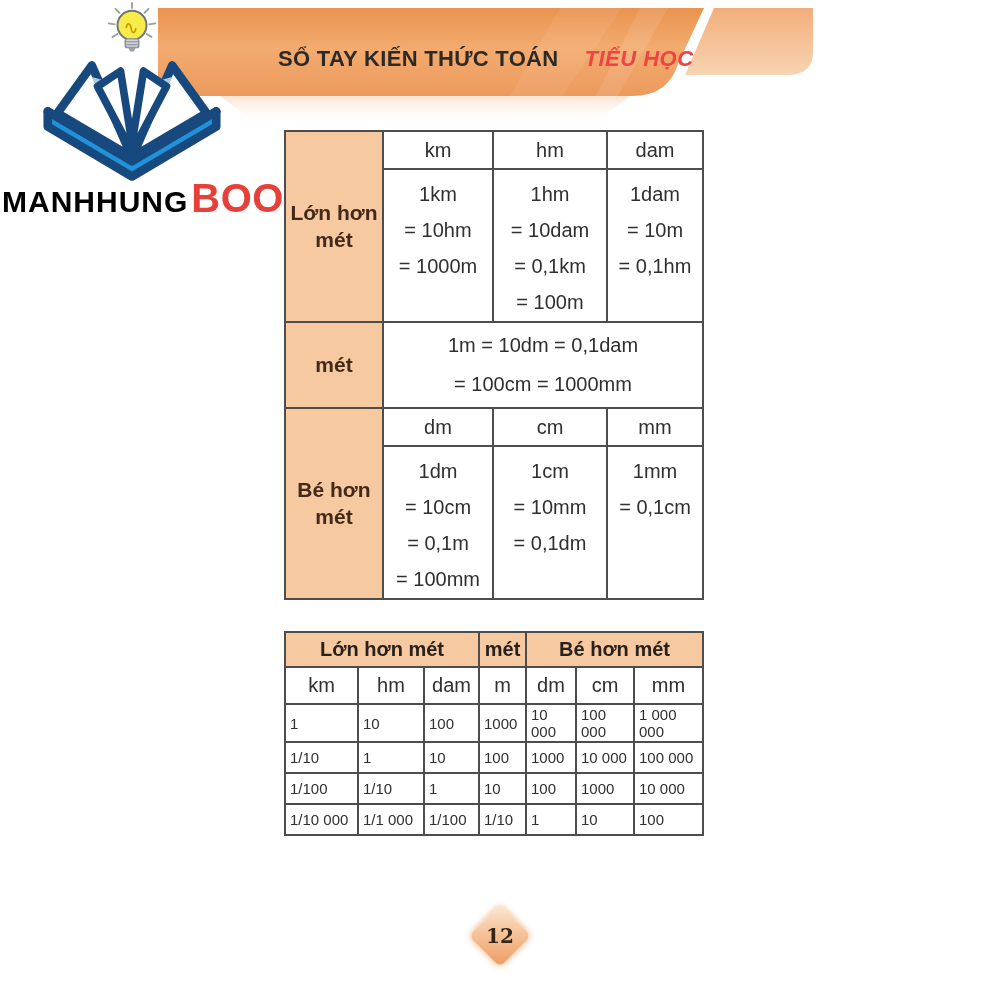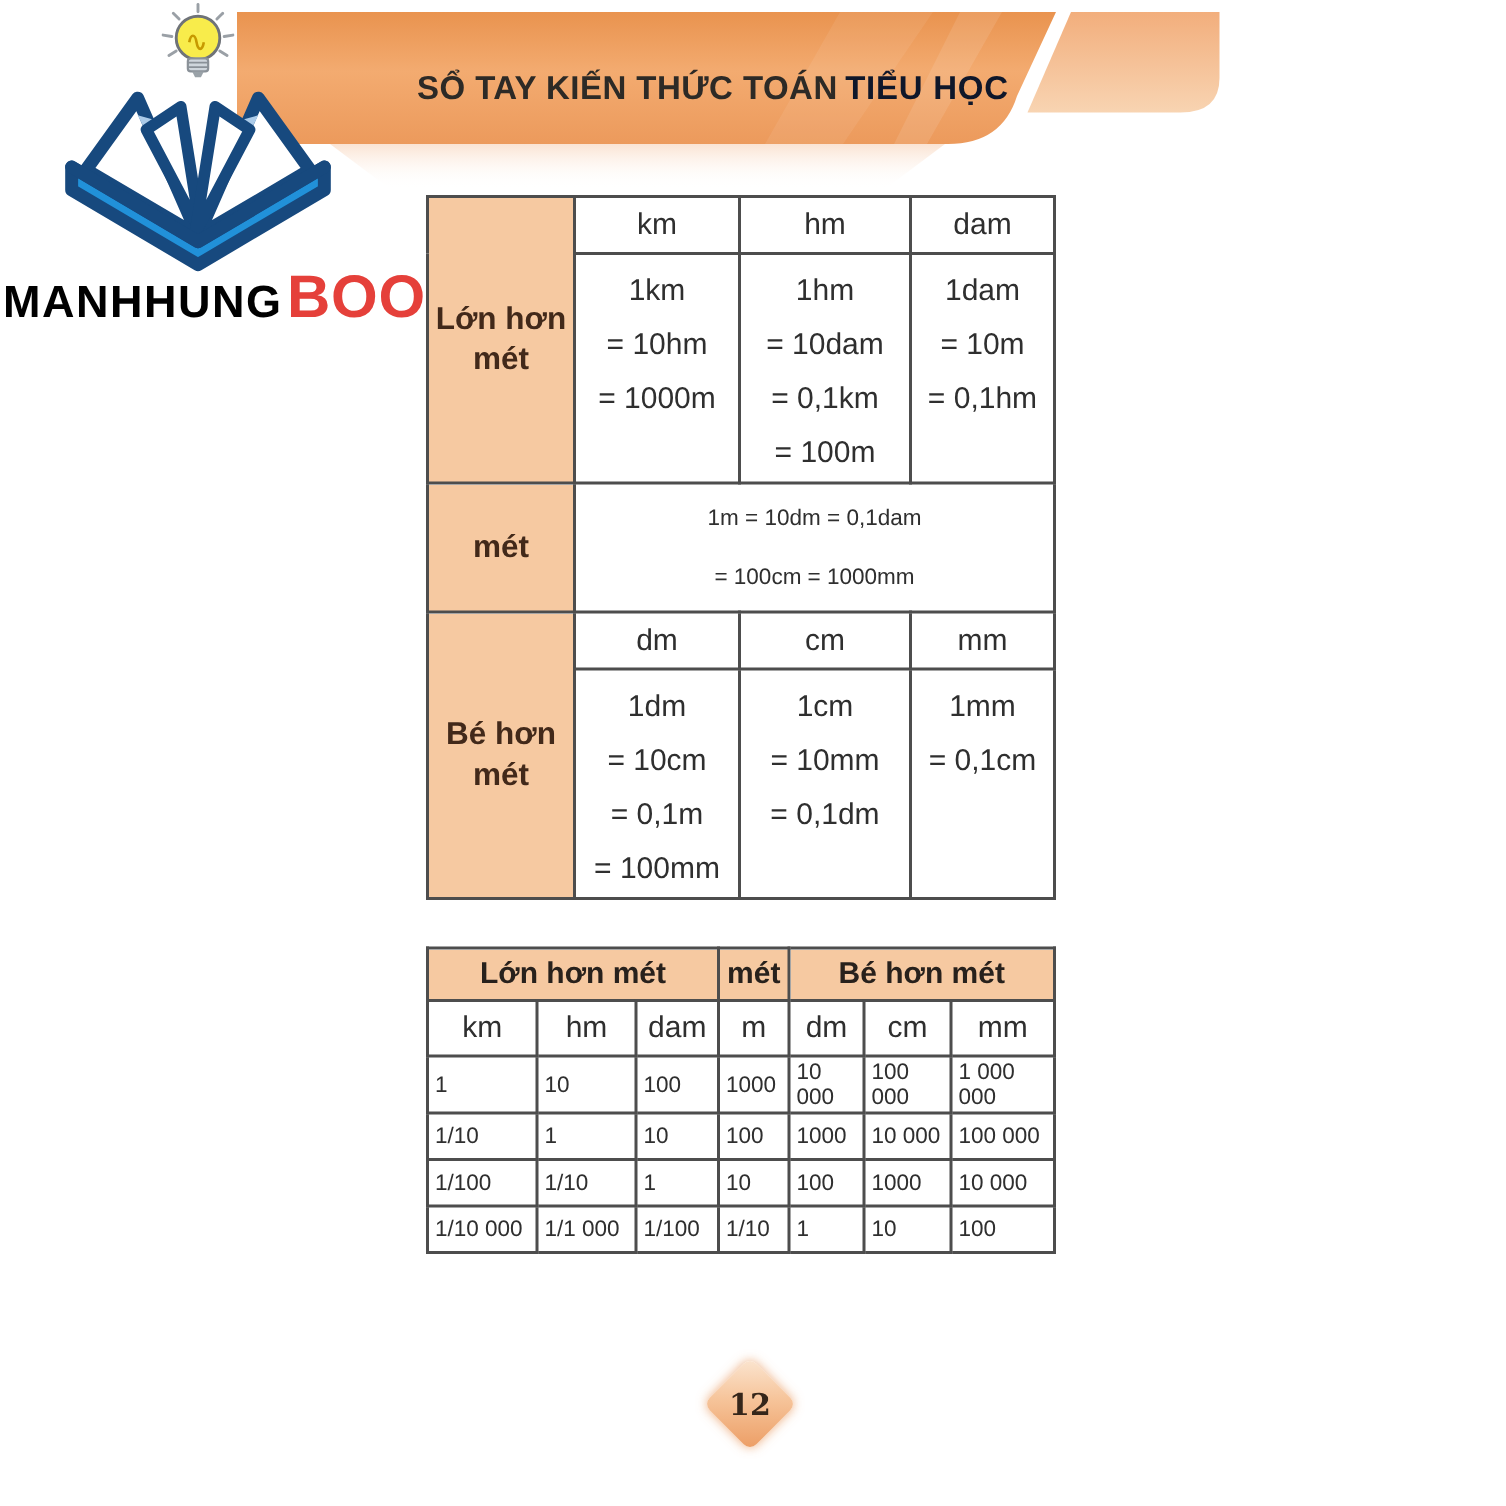--- a/index.html
+++ b/index.html
@@ -1,24 +1,24 @@
 <!DOCTYPE html>
 <html><head>
 <meta charset="utf-8">
 <style>
   html,body{margin:0;padding:0;background:#fff;}
   .page{position:relative;width:1004px;height:1004px;background:#ffffff;overflow:hidden;
         font-family:"Liberation Sans", sans-serif;color:#2f2f2f;}
 
   
   .banner-svg{position:absolute;left:0;top:0;width:1004px;height:130px;}
-  .banner-title{position:absolute;left:278px;top:46px;display:flex;align-items:center;gap:5px;
+  .banner-title{position:absolute;left:278px;top:46px;display:flex;align-items:center;gap:26px;
                 font-size:22px;font-weight:700;letter-spacing:.3px;white-space:nowrap;}
   .banner-title .main{color:#2d2a26;}
-  .banner-title .sub{color:#0f172a;letter-spacing:.5px;}
+  .banner-title .sub{color:#ef4444;font-style:italic;letter-spacing:.5px;}
 
   
   .logo{position:absolute;left:0;top:0;width:300px;height:230px;}
   .logo .bulb{position:absolute;left:101px;top:2px;}
   .logo .book{position:absolute;left:36px;top:52px;}
   .logo .brand{position:absolute;left:2px;top:176px;display:flex;align-items:baseline;white-space:nowrap;}
   .logo .brand .b1{font-size:30px;font-weight:700;color:#000000;letter-spacing:1px;}
   .logo .brand .b2{font-size:40px;font-weight:700;color:#e5403a;margin-left:3px;letter-spacing:.5px;}
 
   
@@ -26,21 +26,21 @@
   td{border:2px solid #4d4d4d;overflow:hidden;}
 
   .t1{position:absolute;left:284px;top:130px;width:418px;}
   .t1 td{text-align:center;vertical-align:middle;}
   .t1 .peach{background:#f6c9a1;font-weight:700;color:#42291a;font-size:21px;line-height:1.25;}
   .t1 .unit{height:34px;font-size:20px;color:#2f2f2f;background:#fff;}
   .t1 .eq{vertical-align:top;padding-top:6px;font-size:20px;background:#fff;}
   .t1 .eq div{line-height:36px;}
   .t1 .eq-top{height:140px;}
   .t1 .eq-bottom{height:143px;}
-  .t1 .met-cell{height:82px;font-size:15px;background:#fff;}
+  .t1 .met-cell{height:82px;font-size:20px;background:#fff;}
   .t1 .met-cell div{line-height:39px;}
 
   .t2{position:absolute;left:284px;top:631px;width:418px;}
   .t2 .group{height:31px;background:#f6c9a1;font-weight:700;font-size:20px;color:#28211c;
              text-align:center;vertical-align:middle;}
   .t2 .unit{height:33px;font-size:20px;text-align:center;vertical-align:middle;background:#fff;}
   .t2 .val{height:27px;font-size:15px;text-align:left;vertical-align:middle;
            padding-left:4px;background:#fff;color:#2f2f2f;}
 
   

